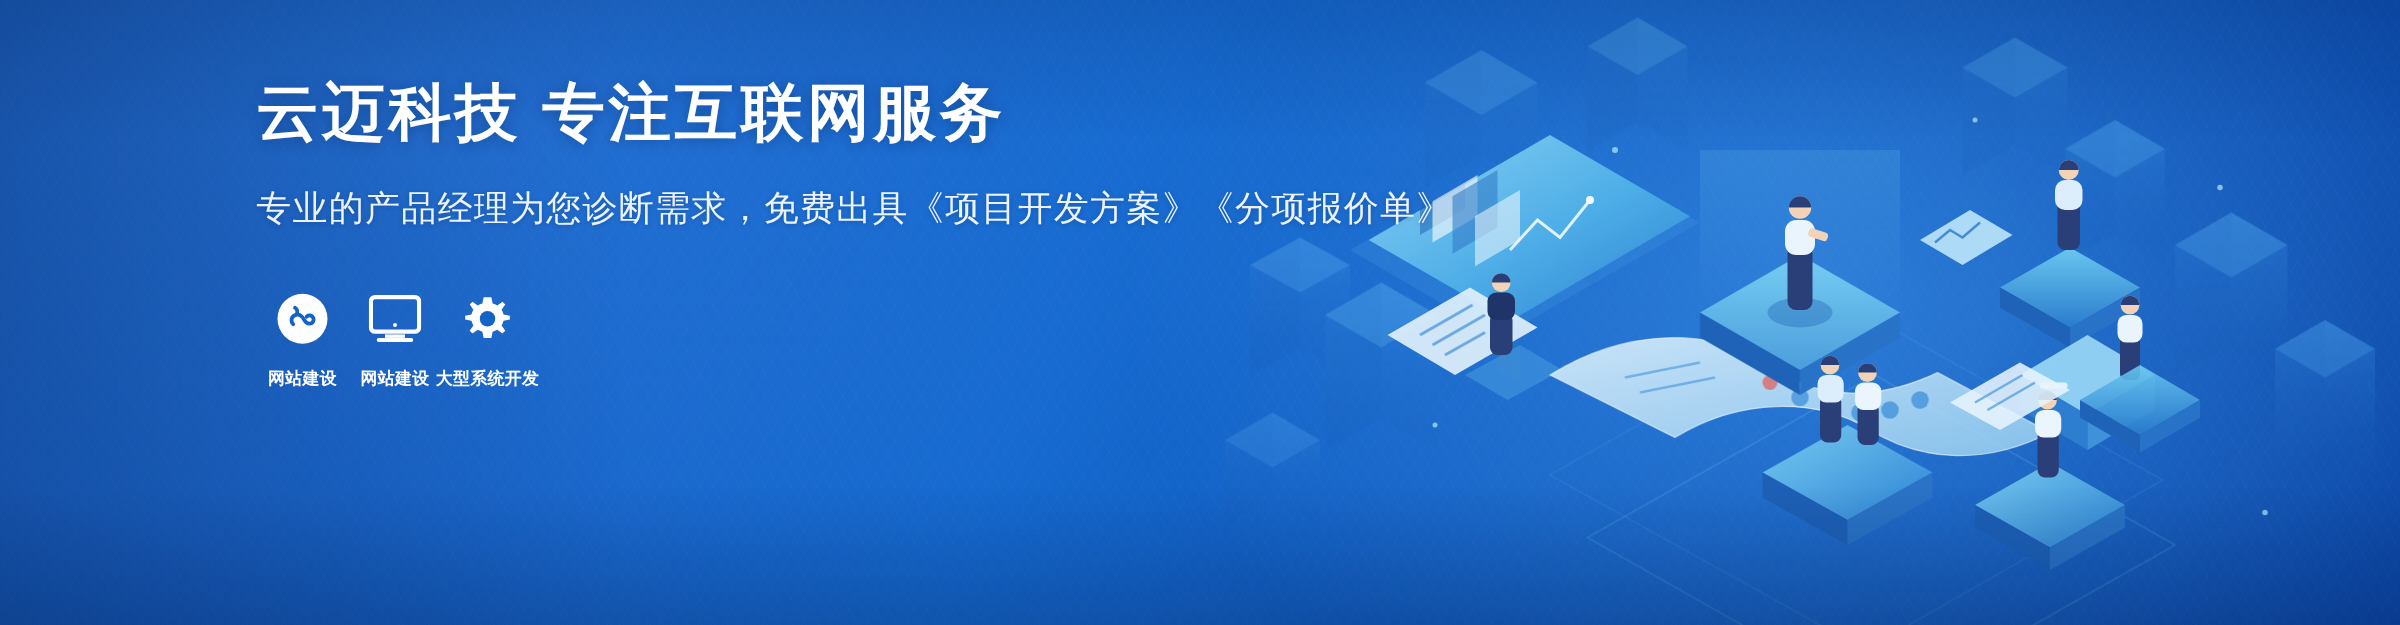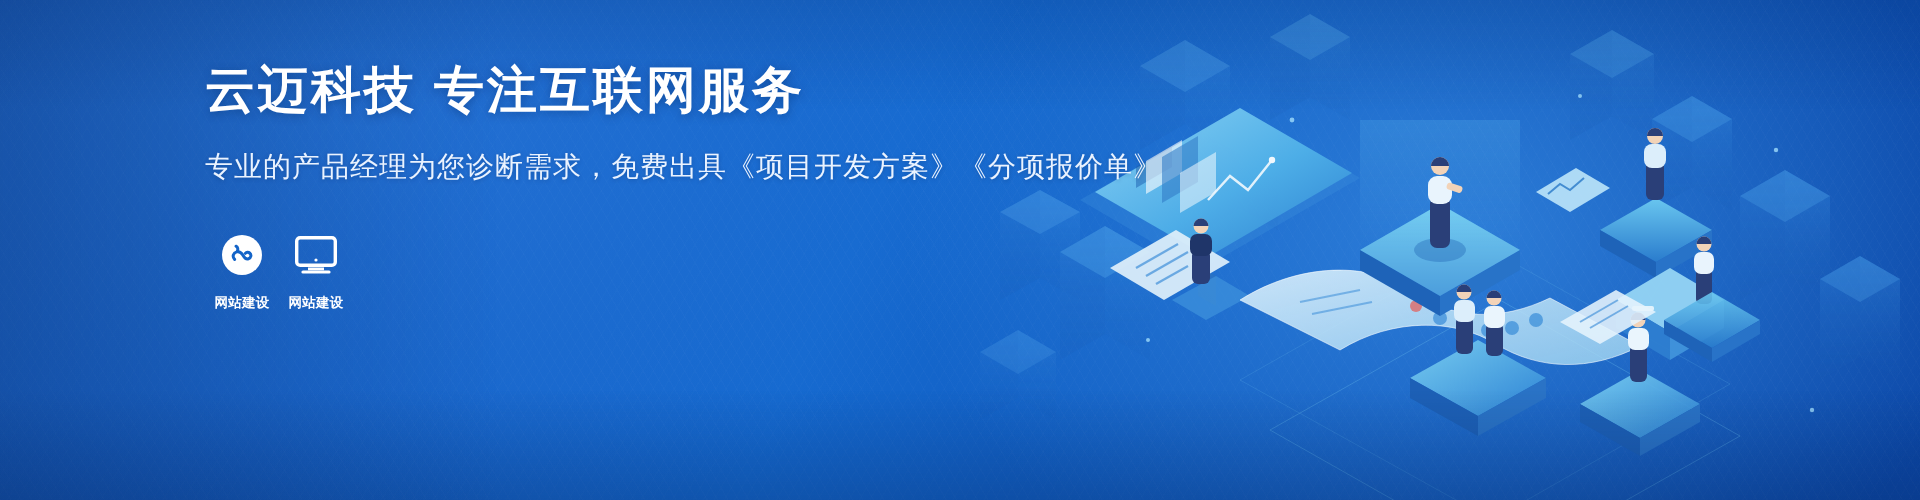--- a/index.html
+++ b/index.html
@@ -333,15 +333,28 @@
         <svg width="42" height="38" viewBox="0 0 42 38" xmlns="http://www.w3.org/2000/svg">
           <rect x="1.7" y="1.7" width="38.6" height="27.6" rx="3.4" fill="none" stroke="#ffffff" stroke-width="3.4"></rect>
           <circle cx="21" cy="24" r="1.6" fill="#ffffff"></circle>
           <rect x="13" y="31.5" width="16" height="2.8" fill="#ffffff"></rect>
           <path d="M8 36 L34 36" stroke="#ffffff" stroke-width="3.2" stroke-linecap="round"></path>
         </svg>
       </span>
       <span class="svc-label">网站建设</span>
     </div>
 
+    <div class="service">
+      <span class="svc-icon">
+        <svg width="42" height="42" viewBox="0 0 42 42" xmlns="http://www.w3.org/2000/svg">
+          <path d="M21 0.8 l3.1 0 l1.0 5.0 a15.5 15.5 0 0 1 3.7 1.55 l4.2 -2.9 l2.2 2.2 l-2.9 4.2 a15.5 15.5 0 0 1 1.55 3.7
+                   l5.0 1.0 l0 3.1 l-5.0 1.0 a15.5 15.5 0 0 1 -1.55 3.7 l2.9 4.2 l-2.2 2.2 l-4.2 -2.9 a15.5 15.5 0 0 1 -3.7 1.55
+                   l-1.0 5.0 l-3.1 0 l-3.1 0 l-1.0 -5.0 a15.5 15.5 0 0 1 -3.7 -1.55 l-4.2 2.9 l-2.2 -2.2 l2.9 -4.2
+                   a15.5 15.5 0 0 1 -1.55 -3.7 l-5.0 -1.0 l0 -3.1 l5.0 -1.0 a15.5 15.5 0 0 1 1.55 -3.7 l-2.9 -4.2 l2.2 -2.2
+                   l4.2 2.9 a15.5 15.5 0 0 1 3.7 -1.55 l1.0 -5.0 z" transform="translate(0,3)" fill="#ffffff"></path>
+          <circle cx="21" cy="21" r="6.2" fill="#1464c8"></circle>
+        </svg>
+      </span>
+      <span class="svc-label">大型系统开发</span>
+    </div>
 
   </div>
 </div>
 
 </body></html>

